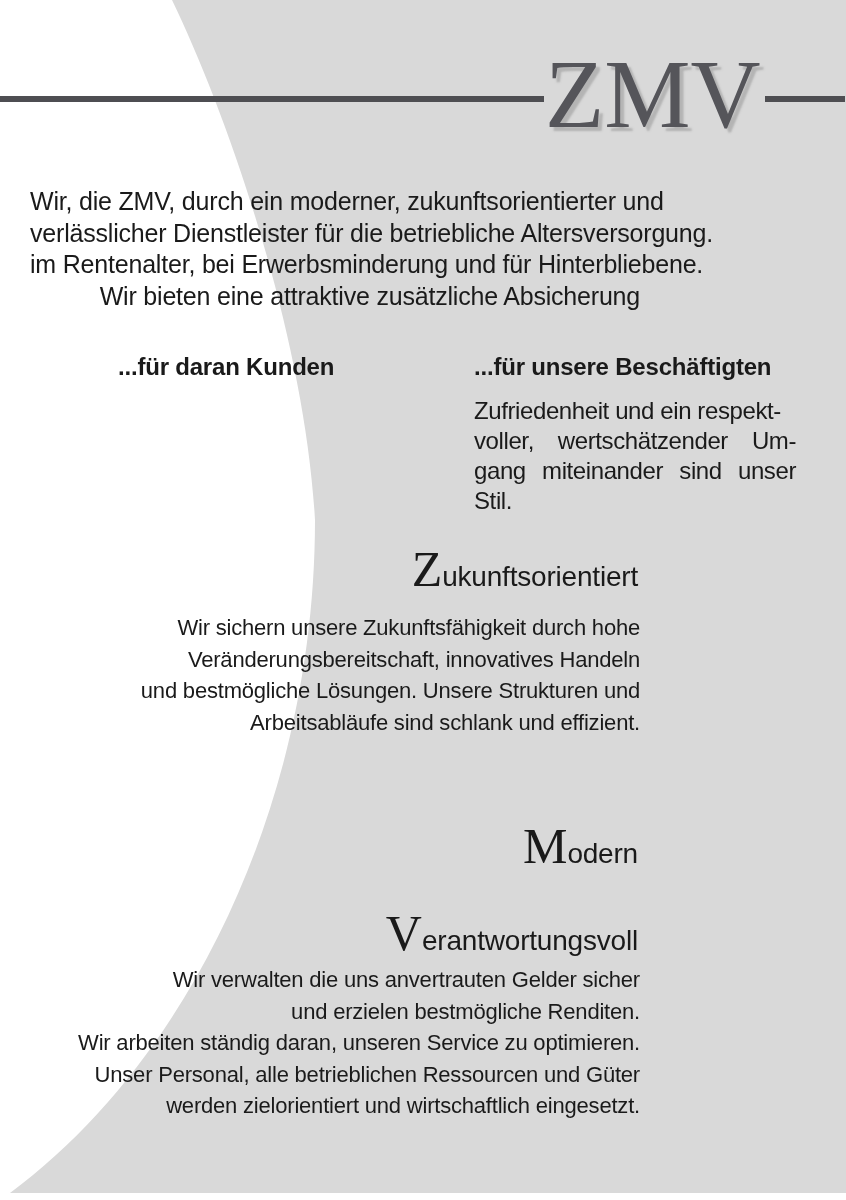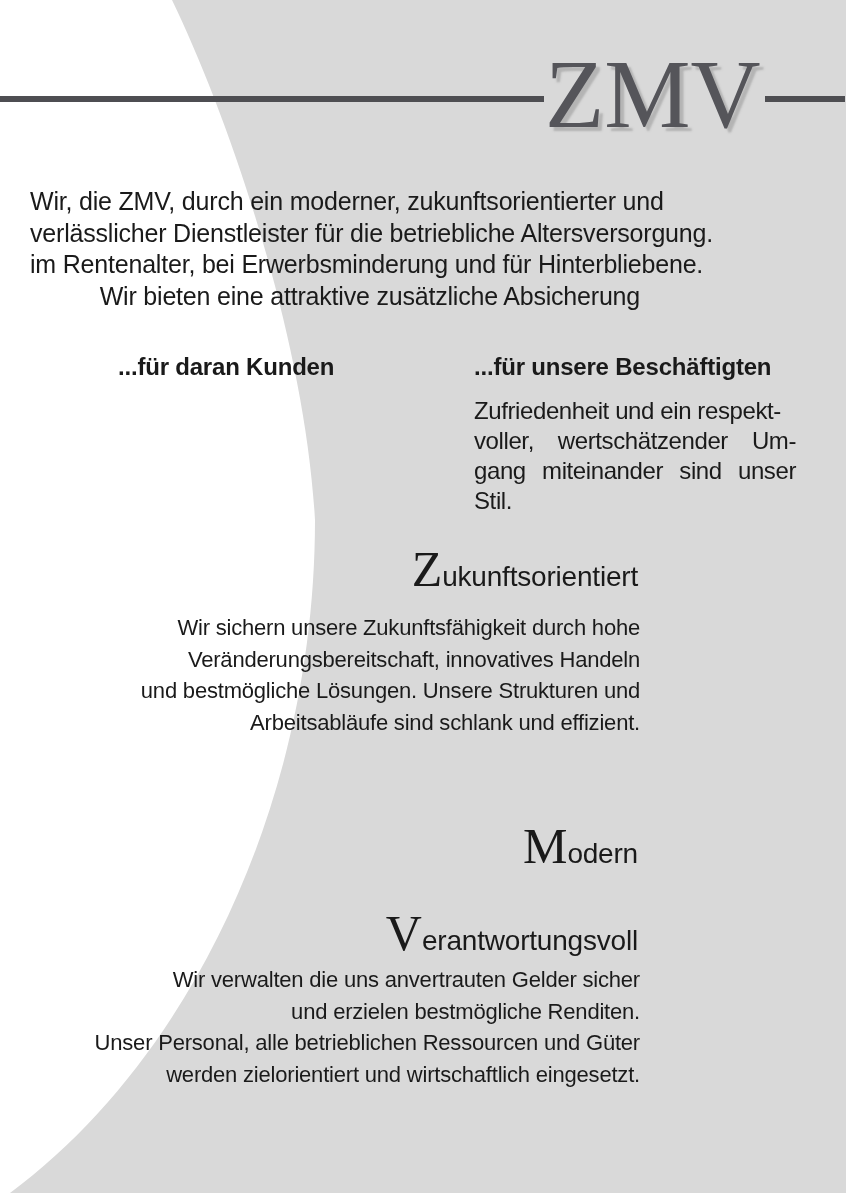--- a/index.html
+++ b/index.html
@@ -115,17 +115,18 @@
   <div class="section-heading h-modern">
     <span class="initial">M</span><span>odern</span>
   </div>
 
   <div class="section-heading h-verantwortung">
     <span class="initial">V</span><span>erantwortungsvoll</span>
   </div>
   <div class="section-body b-verantwortung">
     <div class="line">Wir verwalten die uns anvertrauten Gelder sicher</div>
     <div class="line">und erzielen bestmögliche Renditen.</div>
+    <div class="line">Wir arbeiten ständig daran, unseren Service zu optimieren.</div>
     <div class="line">Unser Personal, alle betrieblichen Ressourcen und Güter</div>
     <div class="line">werden zielorientiert und wirtschaftlich eingesetzt.</div>
   </div>
 
 </div>
 
 </body></html>

